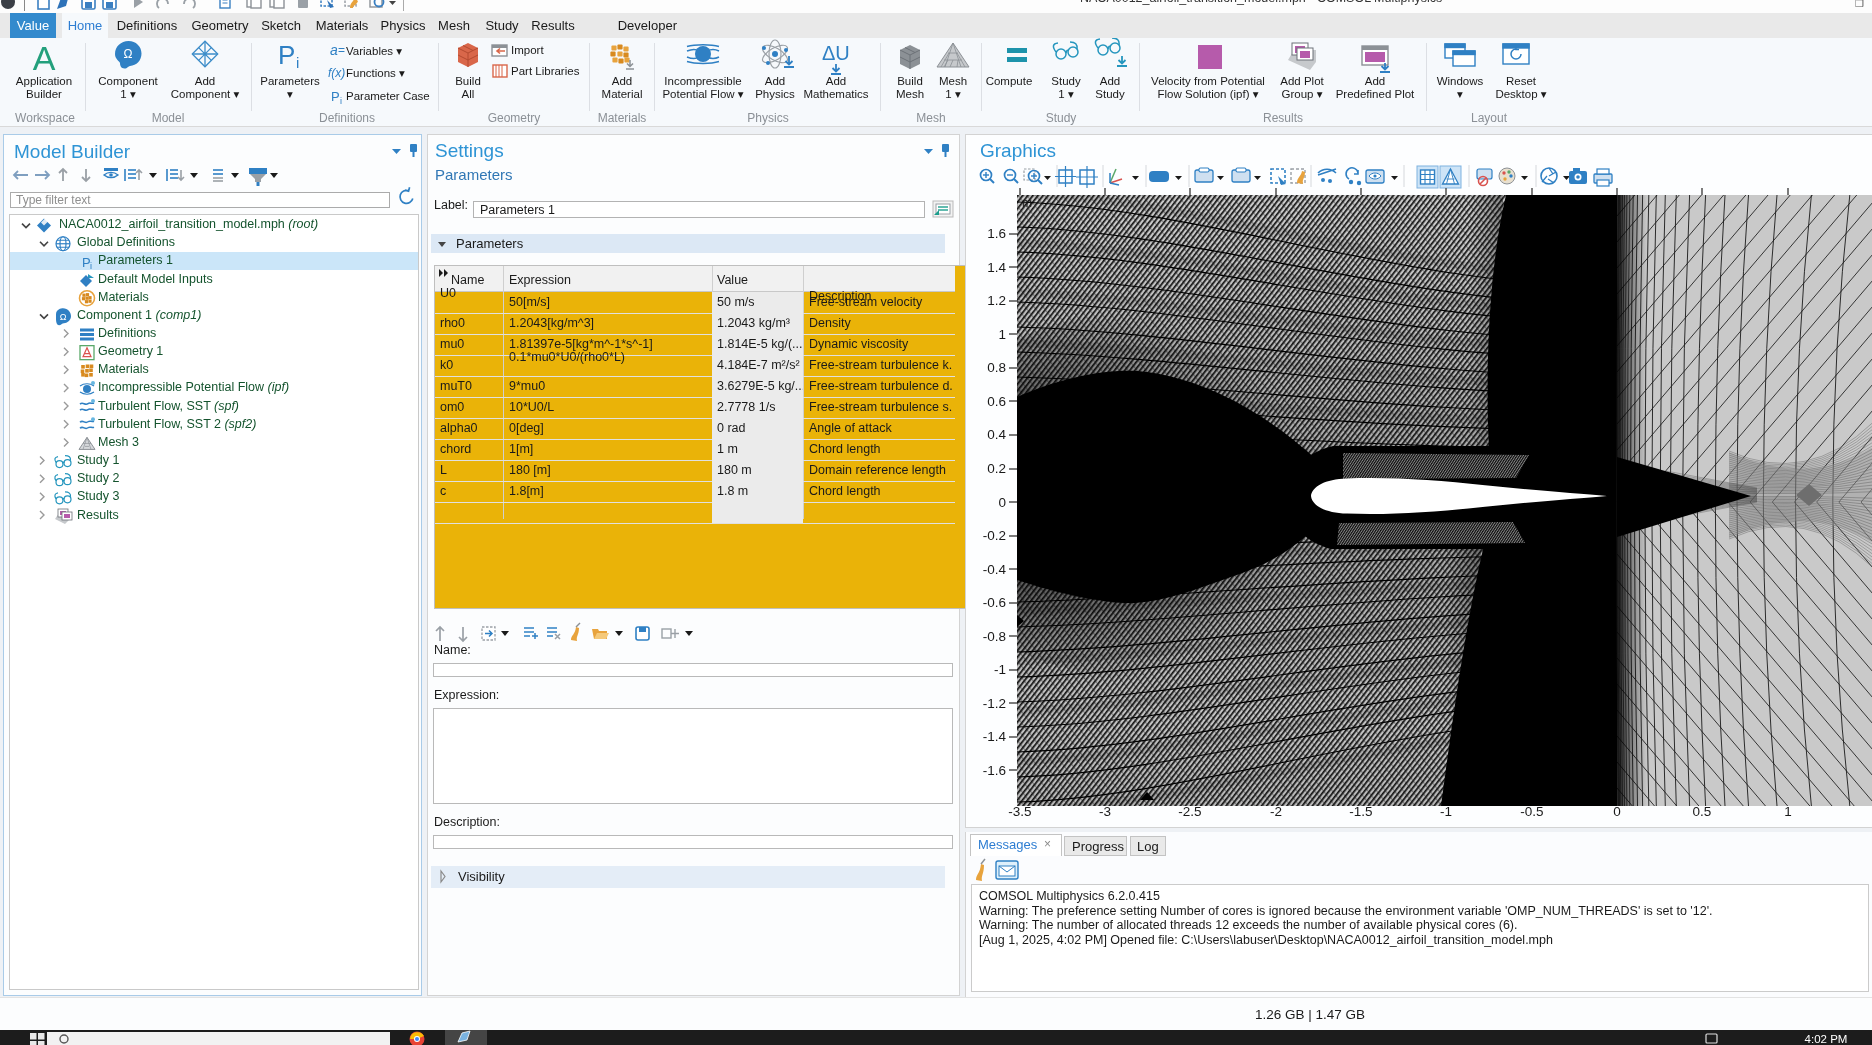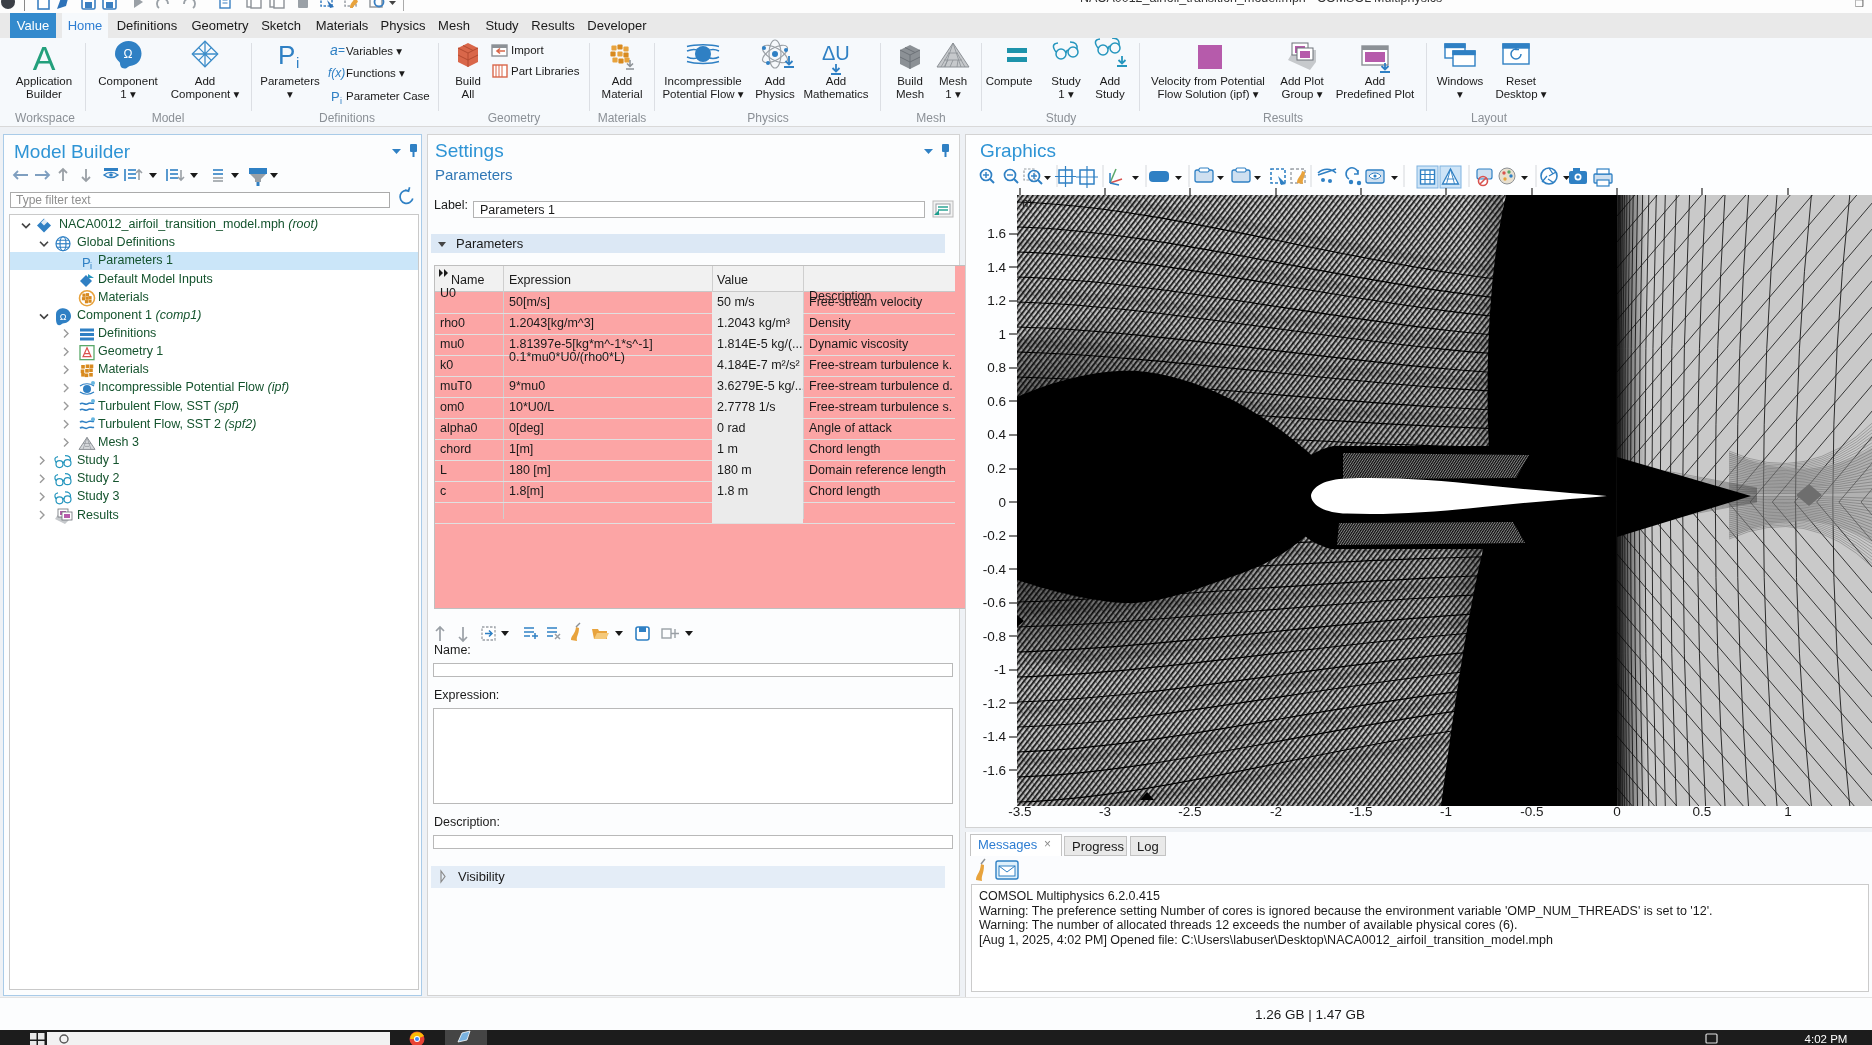--- a/index.html
+++ b/index.html
@@ -49,21 +49,21 @@
     <div class="abs" style="left:10px;top:0;width:46px;height:25px;background:#338acd;color:#fff;font-size:13px;text-align:center;line-height:25px;">Value</div>
     <div class="abs" style="left:62px;top:0;width:46px;height:25px;background:#f6f9fc;color:#2d7dd2;font-size:13px;text-align:center;line-height:25px;">Home</div>
     <div class="abs menu" style="left:87px;top:0;width:120px;text-align:center;line-height:25px;">Definitions</div>
     <div class="abs menu" style="left:160px;top:0;width:120px;text-align:center;line-height:25px;">Geometry</div>
     <div class="abs menu" style="left:221px;top:0;width:120px;text-align:center;line-height:25px;">Sketch</div>
     <div class="abs menu" style="left:282px;top:0;width:120px;text-align:center;line-height:25px;">Materials</div>
     <div class="abs menu" style="left:343px;top:0;width:120px;text-align:center;line-height:25px;">Physics</div>
     <div class="abs menu" style="left:394px;top:0;width:120px;text-align:center;line-height:25px;">Mesh</div>
     <div class="abs menu" style="left:442px;top:0;width:120px;text-align:center;line-height:25px;">Study</div>
     <div class="abs menu" style="left:493px;top:0;width:120px;text-align:center;line-height:25px;">Results</div>
-    <div class="abs menu" style="left:557px;top:0;width:120px;text-align:center;line-height:25px;">Developer</div>
+    <div class="abs menu" style="left:557px;top:0;width:120px;text-align:right;line-height:25px;">Developer</div>
   </div>
 <div class="abs" style="left:0;top:38px;width:1872px;height:89px;background:#f6f9fc;border-bottom:1px solid #d9d9d9;">
     <div class="sep" style="left:85px;top:5px;height:68px;"></div>
     <div class="sep" style="left:251px;top:5px;height:68px;"></div>
     <div class="sep" style="left:438px;top:5px;height:68px;"></div>
     <div class="sep" style="left:589px;top:5px;height:68px;"></div>
     <div class="sep" style="left:654px;top:5px;height:68px;"></div>
     <div class="sep" style="left:880px;top:5px;height:68px;"></div>
     <div class="sep" style="left:981px;top:5px;height:68px;"></div>
     <div class="sep" style="left:1139px;top:5px;height:68px;"></div>
@@ -403,21 +403,21 @@
       <line x1="510" y1="75" x2="520" y2="75" stroke="#1d9e8d" stroke-width="1.4"></line>
       <path d="M506,80 L511,75 L511,80 Z" fill="#1d9e8d"></path>
     </svg>
     <div class="abs" style="left:6px;top:63px;font-size:12.5px;color:#1a1a1a;">Label:</div>
     <div class="abs" style="left:45px;top:66px;width:452px;height:17px;background:#fff;border:1px solid #b3b3b3;font-size:12.5px;color:#1a1a1a;line-height:16px;padding-left:6px;">Parameters 1</div>
     <div class="abs" style="left:3px;top:99px;width:514px;height:19px;background:#dce8f5;"></div>
     <svg width="30" height="20" style="position:absolute;left:0;top:99px;">
       <path d="M10,8 L18,8 L14,13 Z" fill="#444"></path>
     </svg>
     <div class="abs" style="left:28px;top:101px;font-size:13px;color:#1a1a1a;">Parameters</div>
-    <div class="abs" style="left:6px;top:130px;width:608px;height:344px;background:#fca5a5;border:1px solid #bfbfbf;">
+    <div class="abs" style="left:6px;top:130px;width:608px;height:344px;background:#eab308;border:1px solid #bfbfbf;">
       <div class="abs" style="left:0;top:0;width:520px;height:26px;background:#f1f1f1;border-bottom:1px solid #c8c8c8;"></div>
       <svg width="20" height="14" style="position:absolute;left:3px;top:2px;">
         <path d="M1,1 L5,5 L1,9 Z M6,1 L10,5 L6,9 Z" fill="#1a1a1a"></path>
       </svg>
       <div class="abs tcell" style="left:16px;top:7px;">Name</div>
       <div class="abs tcell" style="left:74px;top:7px;">Expression</div>
       <div class="abs tcell" style="left:282px;top:7px;">Value</div>
       <div class="abs tcell" style="left:374px;top:23px;">Description</div>
       <div class="abs" style="left:68px;top:0;width:1px;height:253px;background:#cfcfcf;"></div>
       <div class="abs" style="left:277px;top:0;width:1px;height:253px;background:#cfcfcf;"></div>

